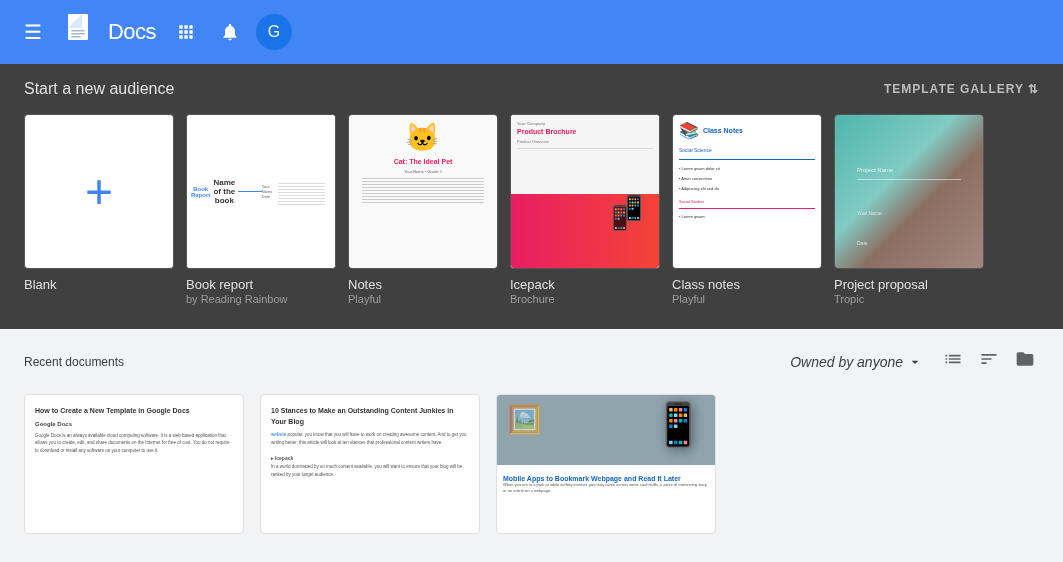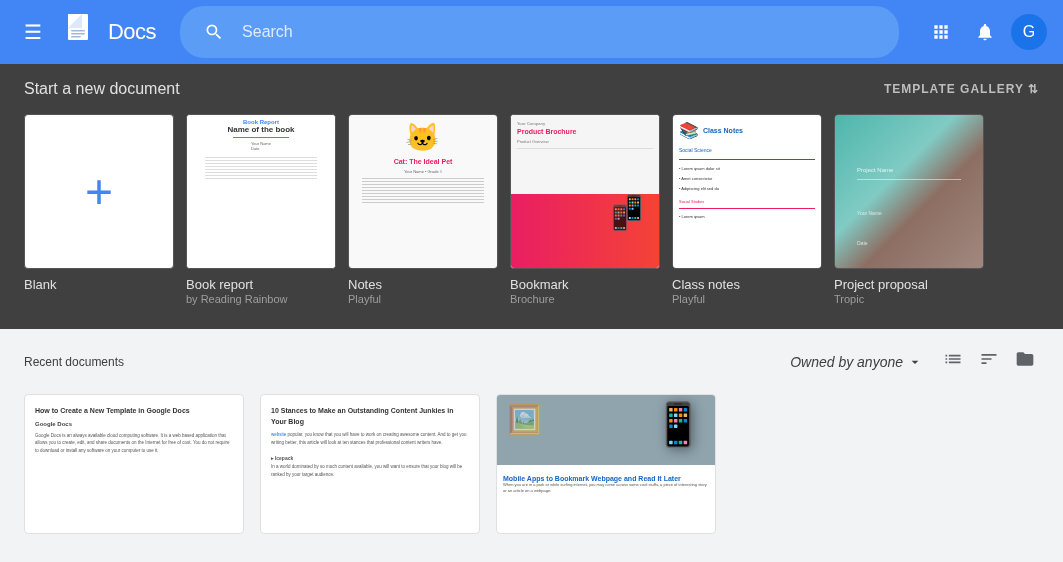--- a/index.html
+++ b/index.html
@@ -168,21 +168,20 @@
       line-height: 1;
     }
     .book-report-inner {
       background: white;
       width: 100%;
       height: 100%;
       position: relative;
       font-size: 5px;
       color: #333;
       display: flex;
-      flex-direction: column;
       align-items: center;
       padding: 4px;
     }
     .book-title-label {
       color: #4285f4;
       font-size: 6px;
       font-weight: bold;
       text-align: center;
     }
     .book-name {
@@ -385,46 +384,38 @@
     <svg class="logo-docs-icon" viewBox="0 0 40 40" xmlns="http://www.w3.org/2000/svg">
       <rect x="6" y="2" width="20" height="26" rx="1" fill="white"></rect>
       <rect x="6" y="2" width="14" height="14" rx="0" fill="white"></rect>
       <polyline points="20,2 20,16 6,16" fill="#c5d9f8" opacity="0.6"></polyline>
       <rect x="9" y="18" width="14" height="1.5" rx="1" fill="#a0b8e0"></rect>
       <rect x="9" y="21" width="14" height="1.5" rx="1" fill="#a0b8e0"></rect>
       <rect x="9" y="24" width="10" height="1.5" rx="1" fill="#a0b8e0"></rect>
     </svg>
     <span class="logo-text">Docs</span>
   </div>
-  <div class="search-container">
-    <div class="search-icon-wrap">
-      <svg width="20" height="20" viewBox="0 0 24 24" fill="white">
-        <path d="M15.5 14h-.79l-.28-.27A6.471 6.471 0 0 0 16 9.5 6.5 6.5 0 1 0 9.5 16c1.61 0 3.09-.59 4.23-1.57l.27.28v.79l5 4.99L20.49 19l-4.99-5zm-6 0C7.01 14 5 11.99 5 9.5S7.01 5 9.5 5 14 7.01 14 9.5 11.99 14 9.5 14z"></path>
-      </svg>
-    </div>
-    <input class="search-input" type="text" placeholder="Search" style="">
-  </div>
   <div class="header-right">
     <div class="grid-icon">
       <svg width="20" height="20" viewBox="0 0 24 24" fill="white">
         <path d="M4 8h4V4H4v4zm6 12h4v-4h-4v4zm-6 0h4v-4H4v4zm0-6h4v-4H4v4zm6 0h4v-4h-4v4zm6-10v4h4V4h-4zm-6 4h4V4h-4v4zm6 6h4v-4h-4v4zm0 6h4v-4h-4v4z"></path>
       </svg>
     </div>
     <div class="bell-icon">
       <svg width="20" height="20" viewBox="0 0 24 24" fill="white">
         <path d="M12 22c1.1 0 2-.9 2-2h-4c0 1.1.9 2 2 2zm6-6v-5c0-3.07-1.64-5.64-4.5-6.32V4c0-.83-.67-1.5-1.5-1.5s-1.5.67-1.5 1.5v.68C7.63 5.36 6 7.92 6 11v5l-2 2v1h16v-1l-2-2z"></path>
       </svg>
     </div>
     <div class="avatar">G</div>
   </div>
 </header>
 
 <section class="templates-section">
   <div class="templates-header">
-    <span class="templates-title">Start a new document</span>
+    <span class="templates-title">Start a new audience</span>
     <div class="template-gallery-btn">
       <span>TEMPLATE GALLERY</span>
       <span>⇅</span>
     </div>
   </div>
   <div class="templates-grid">
 
     <div class="template-card">
       <div class="template-thumb blank-thumb">
         <span class="plus-icon">+</span>
@@ -486,21 +477,21 @@
             <div style="font-size:7px;color:#e91e63;font-weight:bold;">Product Brochure</div>
             <div style="font-size:4px;color:#777;margin-top:2px;">Product Overview</div>
             <div style="height:1px;background:#ddd;margin:2px 0;"></div>
           </div>
           <div style="background:linear-gradient(to right, #e91e63, #f44336);flex:1;display:flex;align-items:center;justify-content:center;padding:4px;position:relative;">
             <div style="font-size:24px;position:absolute;right:10px;top:0px;">📱</div>
             <div style="font-size:24px;position:absolute;right:24px;top:10px;opacity:0.7;color:#333;">📱</div>
           </div>
         </div>
       </div>
-      <div class="template-label">Bookmark</div>
+      <div class="template-label">Icepack</div>
       <div class="template-sublabel">Brochure</div>
     </div>
 
     <div class="template-card">
       <div class="template-thumb">
         <div class="class-notes-thumb" style="width:100%;height:100%;">
           <div class="class-notes-inner">
             <div class="cn-icon-row">
               <span class="cn-icon">📚</span>
               <span style="font-size:7px;font-weight:bold;color:#1565c0;">Class Notes</span>

